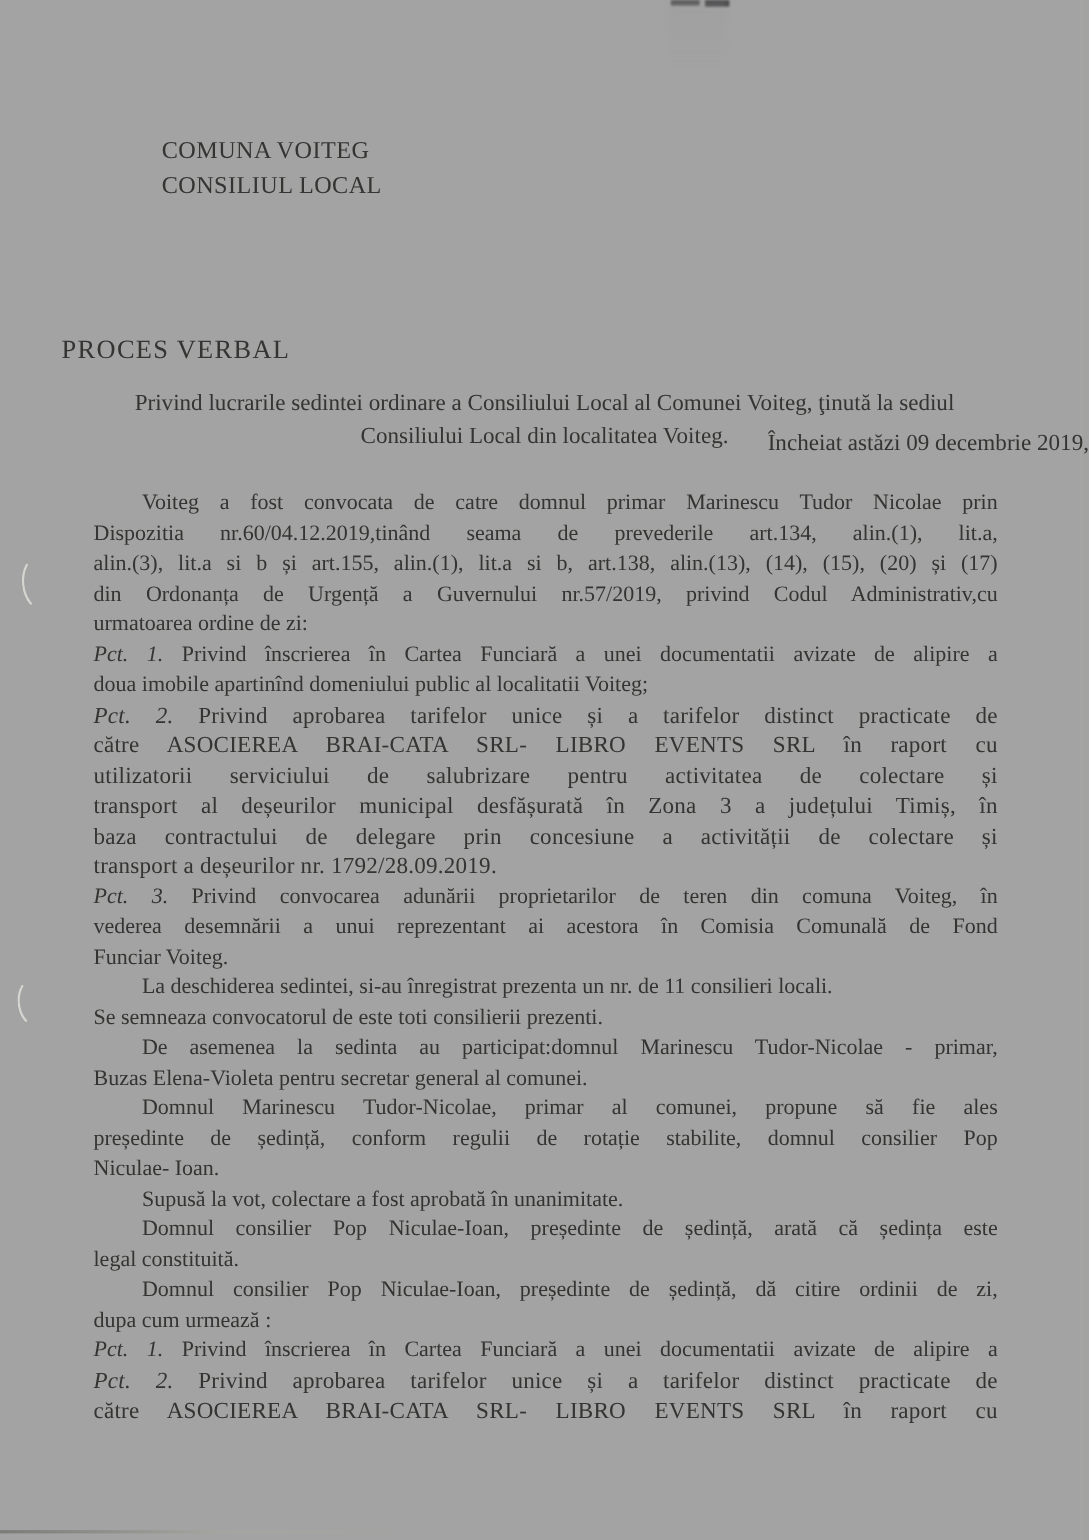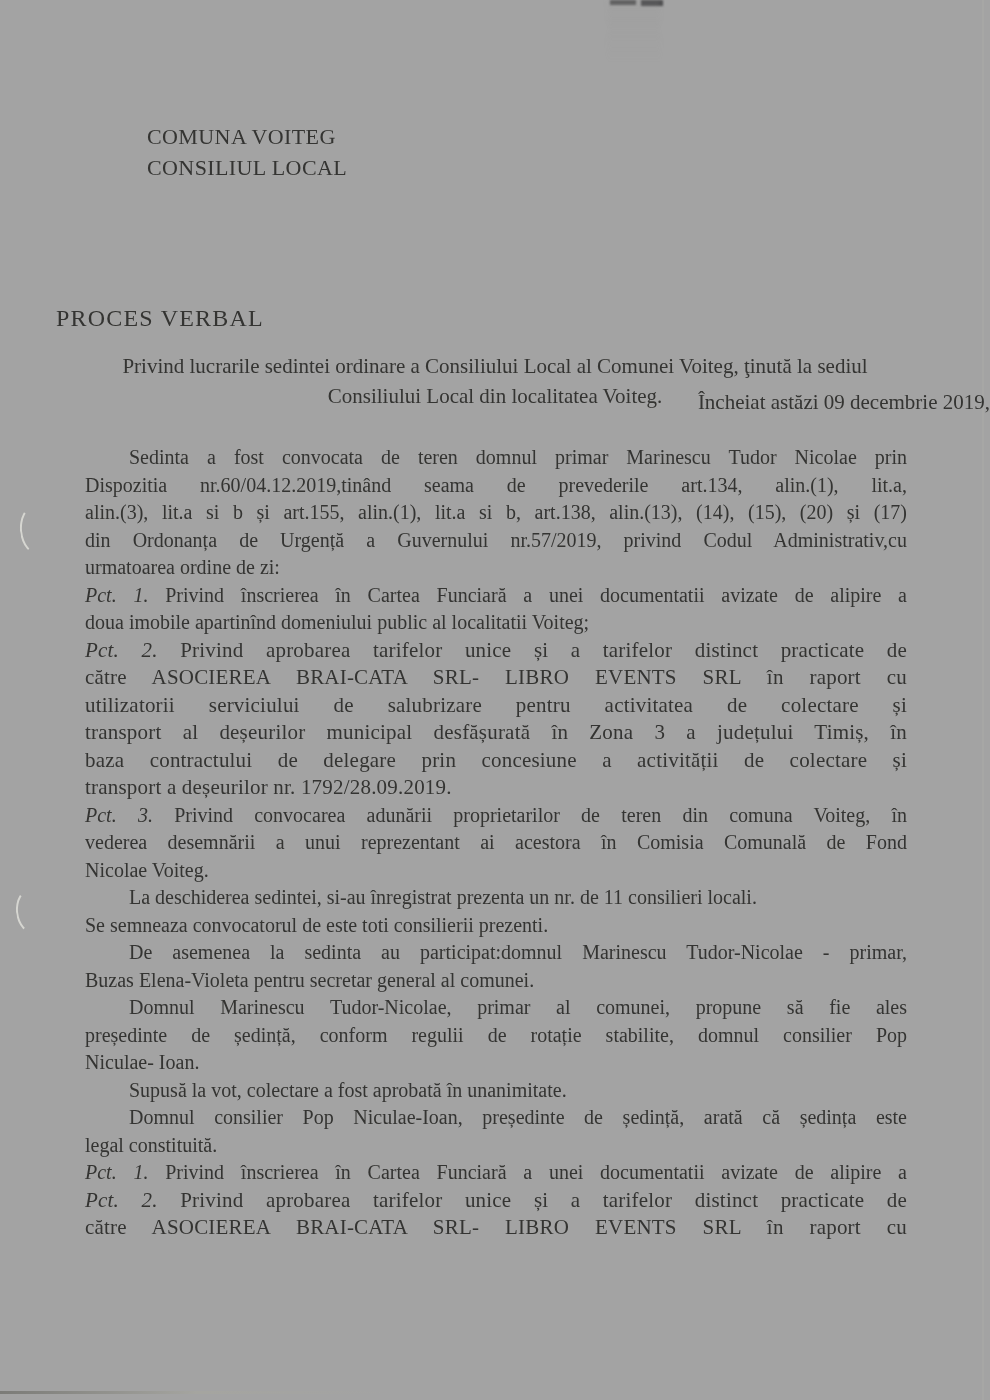--- a/index.html
+++ b/index.html
@@ -56,21 +56,21 @@
   <div class="doc-subtitle">
     <div class="subtitle-line">Privind lucrarile sedintei ordinare a Consiliului Local al Comunei Voiteg, ţinută la sediul</div>
     <div class="subtitle-line">Consiliului Local din localitatea Voiteg.</div>
   </div>
 
   <div class="date-line">Încheiat astăzi 09 decembrie 2019,</div>
 
   <div class="bodytext">
 
     <div>
-      <div class="line just indent">Sedinta a fost convocata de teren domnul primar Marinescu Tudor Nicolae prin</div>
+      <div class="line just indent">Voiteg a fost convocata de catre domnul primar Marinescu Tudor Nicolae prin</div>
       <div class="line just">Dispozitia nr.60/04.12.2019,tinând seama de prevederile art.134, alin.(1), lit.a,</div>
       <div class="line just">alin.(3), lit.a si b și art.155, alin.(1), lit.a si b, art.138, alin.(13), (14), (15), (20) și (17)</div>
       <div class="line just">din Ordonanța de Urgență a Guvernului nr.57/2019, privind Codul Administrativ,cu</div>
       <div class="line">urmatoarea ordine de zi:</div>
     </div>
 
     <div>
       <div class="line just"><span class="pct">Pct. 1.</span> <span>Privind înscrierea în Cartea Funciară a unei documentatii avizate de alipire a</span></div>
       <div class="line">doua imobile apartinînd domeniului public al localitatii Voiteg;</div>
     </div>
@@ -80,21 +80,21 @@
       <div class="line just alt">către ASOCIEREA BRAI-CATA SRL- LIBRO EVENTS SRL în raport cu</div>
       <div class="line just alt">utilizatorii serviciului de salubrizare pentru activitatea de colectare și</div>
       <div class="line just alt">transport al deșeurilor municipal desfășurată în Zona 3 a județului Timiș, în</div>
       <div class="line just alt">baza contractului de delegare prin concesiune a activității de colectare și</div>
       <div class="line alt">transport a deșeurilor nr. 1792/28.09.2019.</div>
     </div>
 
     <div>
       <div class="line just"><span class="pct">Pct. 3.</span> <span>Privind convocarea adunării proprietarilor de teren din comuna Voiteg, în</span></div>
       <div class="line just">vederea desemnării a unui reprezentant ai acestora în Comisia Comunală de Fond</div>
-      <div class="line">Nicolae Voiteg.</div>
+      <div class="line">Funciar Voiteg.</div>
     </div>
 
     <div>
       <div class="line indent">La deschiderea sedintei, si-au înregistrat prezenta un nr. de 11 consilieri locali.</div>
       <div class="line">Se semneaza convocatorul de este toti consilierii prezenti.</div>
     </div>
 
     <div>
       <div class="line just indent">De asemenea la sedinta au participat:domnul Marinescu Tudor-Nicolae - primar,</div>
       <div class="line">Buzas Elena-Violeta pentru secretar general al comunei.</div>
@@ -108,20 +108,24 @@
 
     <div>
       <div class="line indent">Supusă la vot, colectare a fost aprobată în unanimitate.</div>
     </div>
 
     <div>
       <div class="line just indent">Domnul consilier Pop Niculae-Ioan, președinte de ședință, arată că ședința este</div>
       <div class="line">legal constituită.</div>
     </div>
 
+    <div>
+      <div class="line just indent">Domnul consilier Pop Niculae-Ioan, președinte de ședință, dă citire ordinii de zi,</div>
+      <div class="line">dupa cum urmează :</div>
+    </div>
 
     <div>
       <div class="line just"><span class="pct">Pct. 1.</span> <span>Privind înscrierea în Cartea Funciară a unei documentatii avizate de alipire a</span></div>
     </div>
 
     <div>
       <div class="line just alt"><span class="pct">Pct. 2.</span> <span>Privind aprobarea tarifelor unice și a tarifelor distinct practicate de</span></div>
       <div class="line just alt">către ASOCIEREA BRAI-CATA SRL- LIBRO EVENTS SRL în raport cu</div>
     </div>
 

